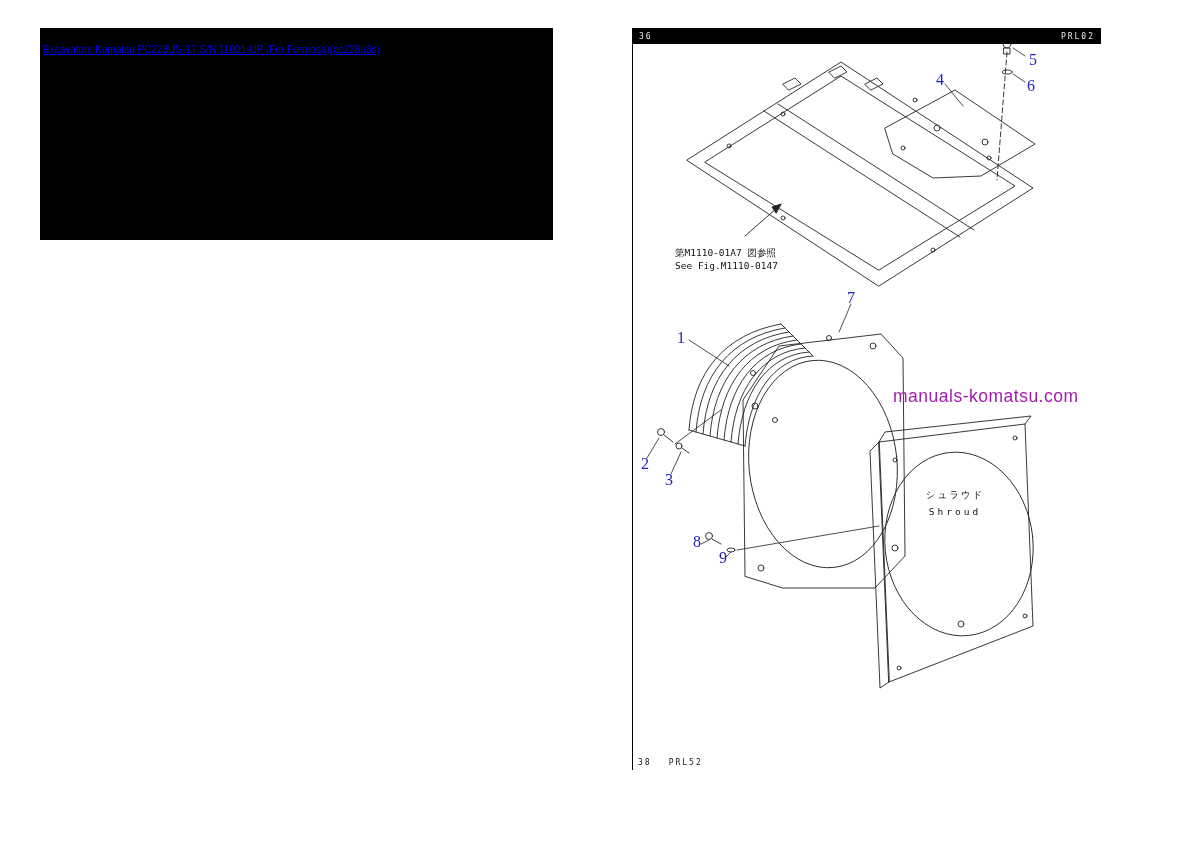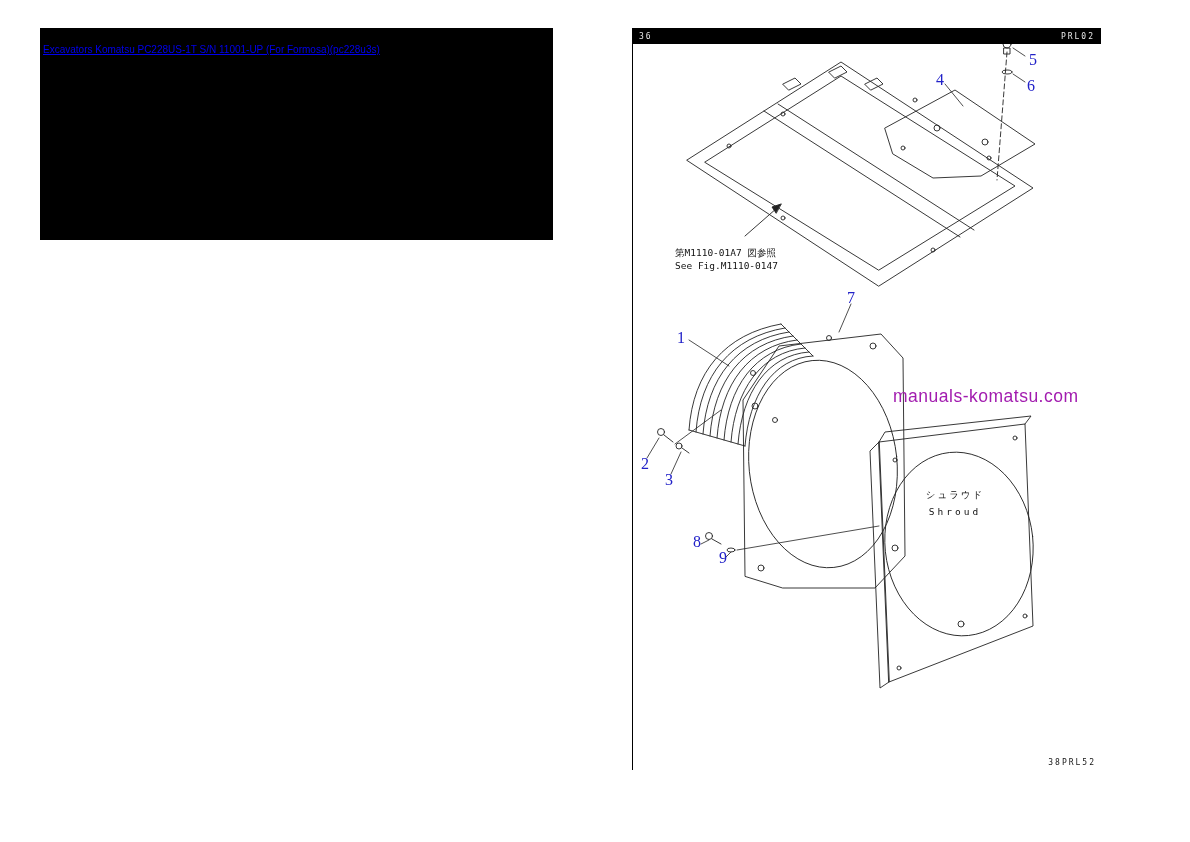--- a/index.html
+++ b/index.html
@@ -22,22 +22,22 @@
   }
   .panel-header{
     position:absolute;top:0;left:0;right:0;height:13px;background:#000;
     color:#e8e8e8;font-size:8px;font-family:"DejaVu Sans Mono",monospace;
     display:flex;justify-content:space-between;align-items:center;
     padding:8px 6px;box-sizing:border-box;letter-spacing:2px;z-index:5;
   }
   .panel-footer{
     position:absolute;bottom:2px;left:0;right:0;height:11px;
     color:#151515;font-size:8px;font-family:"DejaVu Sans Mono",monospace;
-    display:flex;justify-content:flex-end;align-items:center;
-    padding:0 5px;box-sizing:border-box;letter-spacing:2px;z-index:5;
+    display:flex;justify-content:flex-start;align-items:center;
+    padding:0 5px;box-sizing:border-box;letter-spacing:2px;z-index:5;gap:17px;
   }
   svg.drawing{position:absolute;top:0;left:0;z-index:1;}
   .callout{
     position:absolute;z-index:4;font-size:16px;line-height:16px;
     font-family:"Liberation Serif",serif;
   }
   .watermark{
     position:absolute;left:260px;top:358px;z-index:3;
     font-size:17.5px;color:#a21caf;letter-spacing:0.5px;
     font-family:"Liberation Sans",sans-serif;

